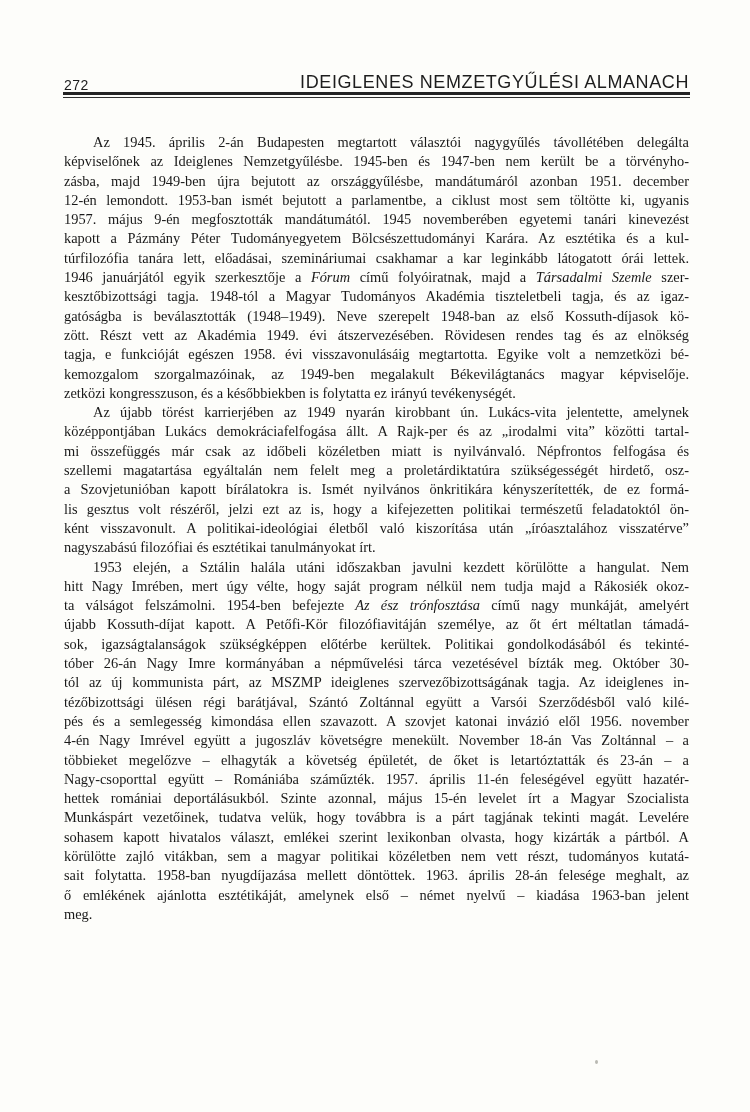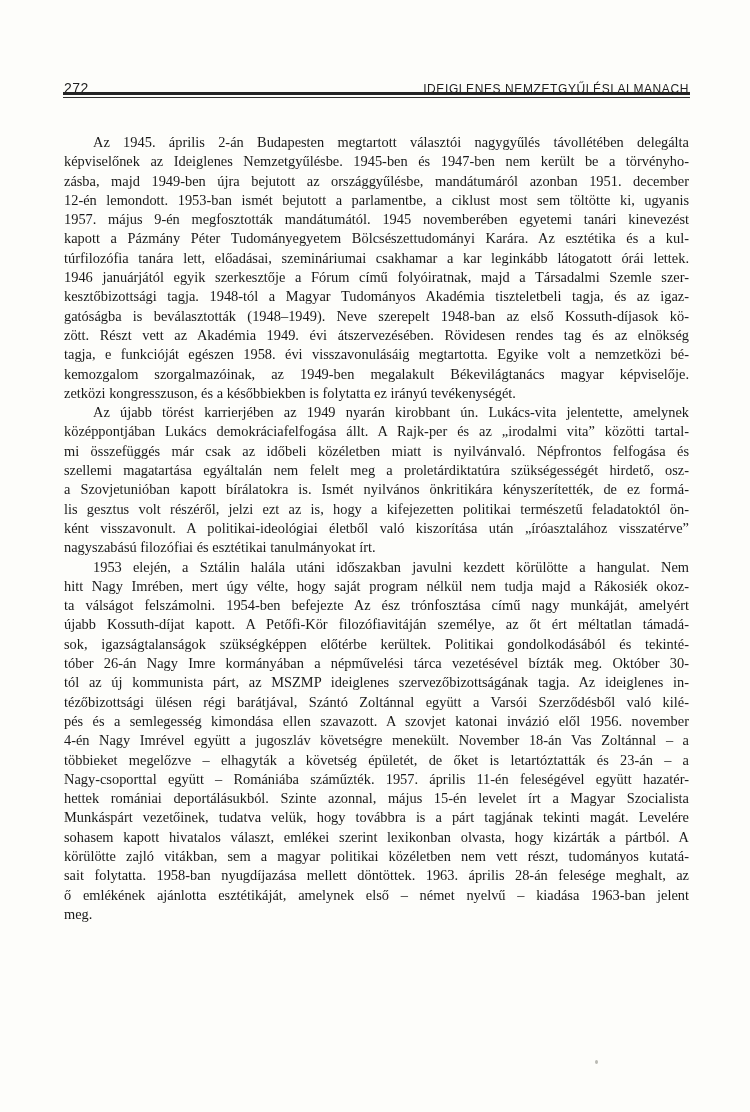--- a/index.html
+++ b/index.html
@@ -9,33 +9,33 @@
     width: 750px;
     height: 1112px;
     background: #fdfdfa;
     overflow: hidden;
     font-family: "Liberation Serif", serif;
   }
   .header {
     position: absolute;
     left: 64px;
     right: 61px;
-    top: 80px;
+    top: 72px;
     display: flex;
     justify-content: space-between;
     align-items: flex-end;
     font-family: "Liberation Sans", sans-serif;
     color: #1d1d1d;
   }
   .pagenum {
     font-size: 14px;
     letter-spacing: 0.5px;
   }
   .running-title {
-    font-size: 12px;
+    font-size: 18px;
     letter-spacing: 0.6px;
     transform: scaleY(1.05);
     transform-origin: bottom right;
   }
   .rule {
     position: absolute;
     left: 63px;
     right: 60px;
     top: 92px;
     height: 2px;
@@ -54,21 +54,21 @@
   .para { margin: 0; }
   .line {
     height: 19.3px;
     overflow: hidden;
     text-align: justify;
     text-align-last: justify;
     white-space: normal;
   }
   .line.ind { text-indent: 29px; }
   .line.end { text-align-last: left; }
-  .it { }
+  .it { font-style: italic; }
   .speck {
     position: absolute;
     left: 595px;
     top: 1060px;
     width: 3px;
     height: 4px;
     border-radius: 50%;
     background: #b9b9b2;
   }
 </style>

